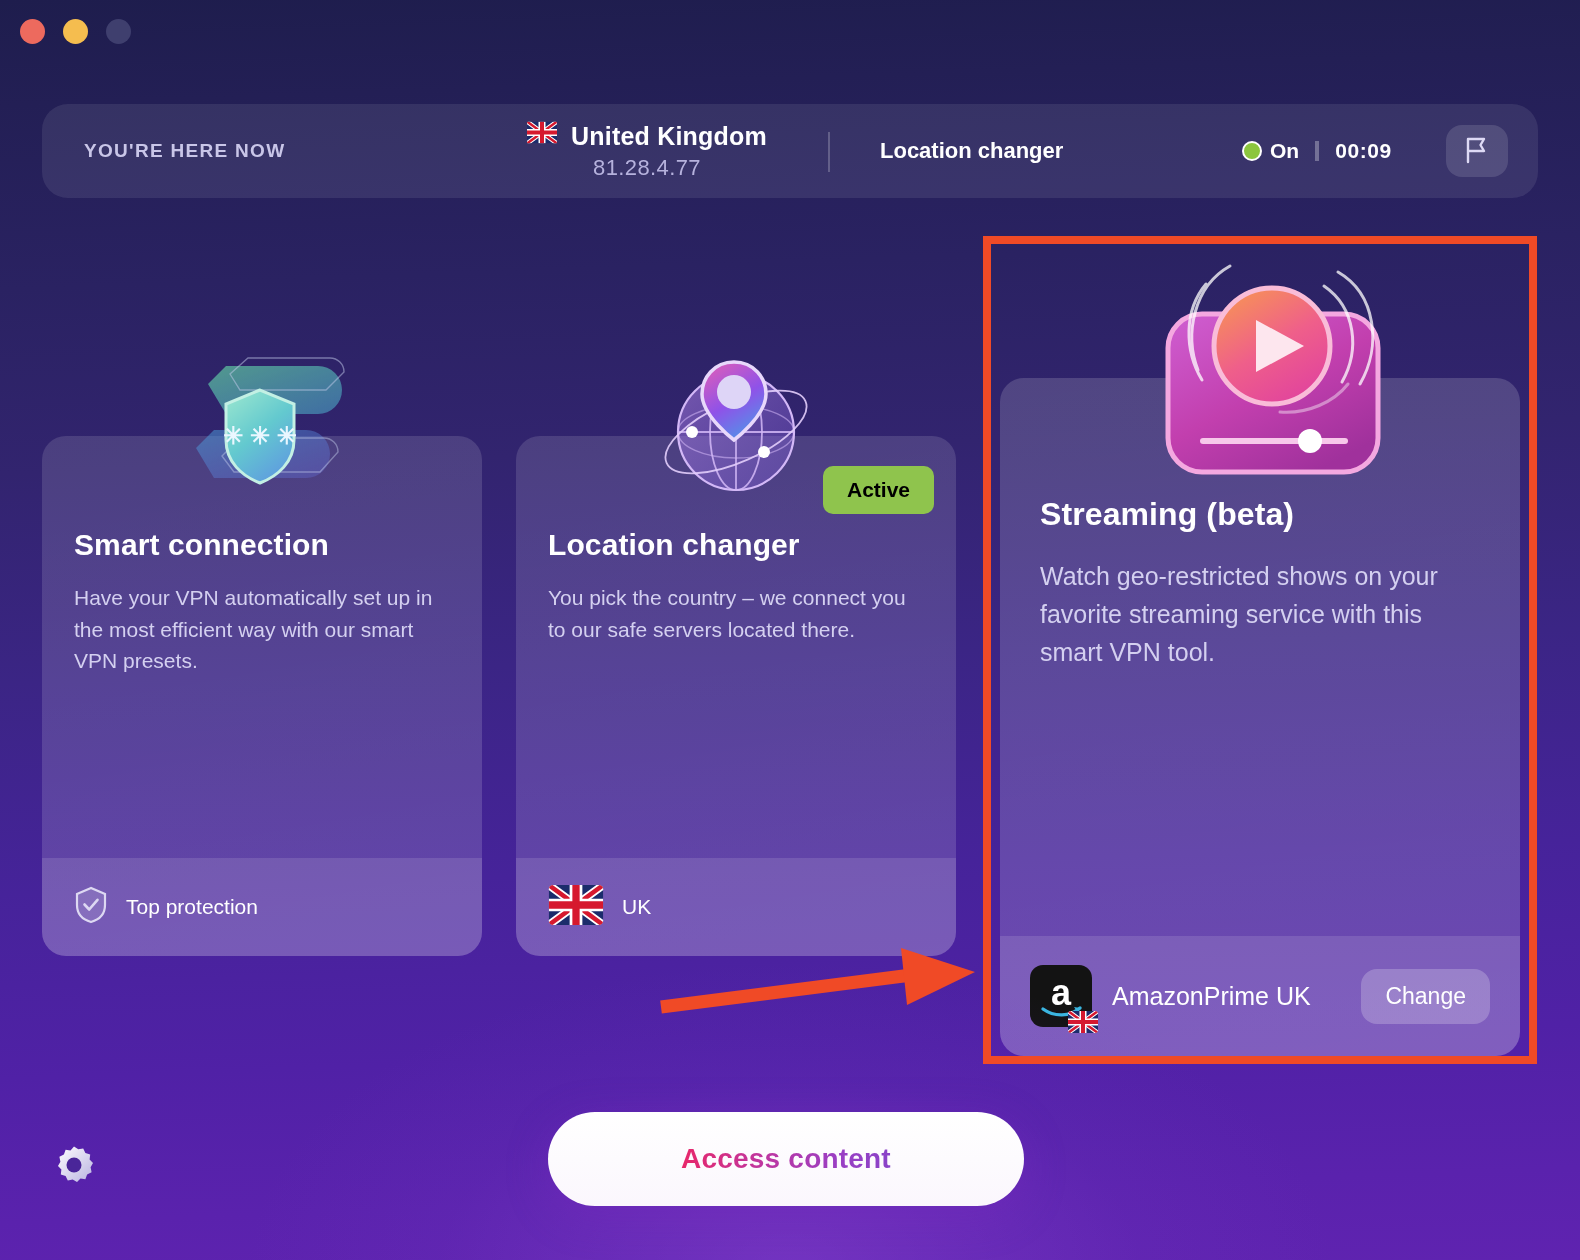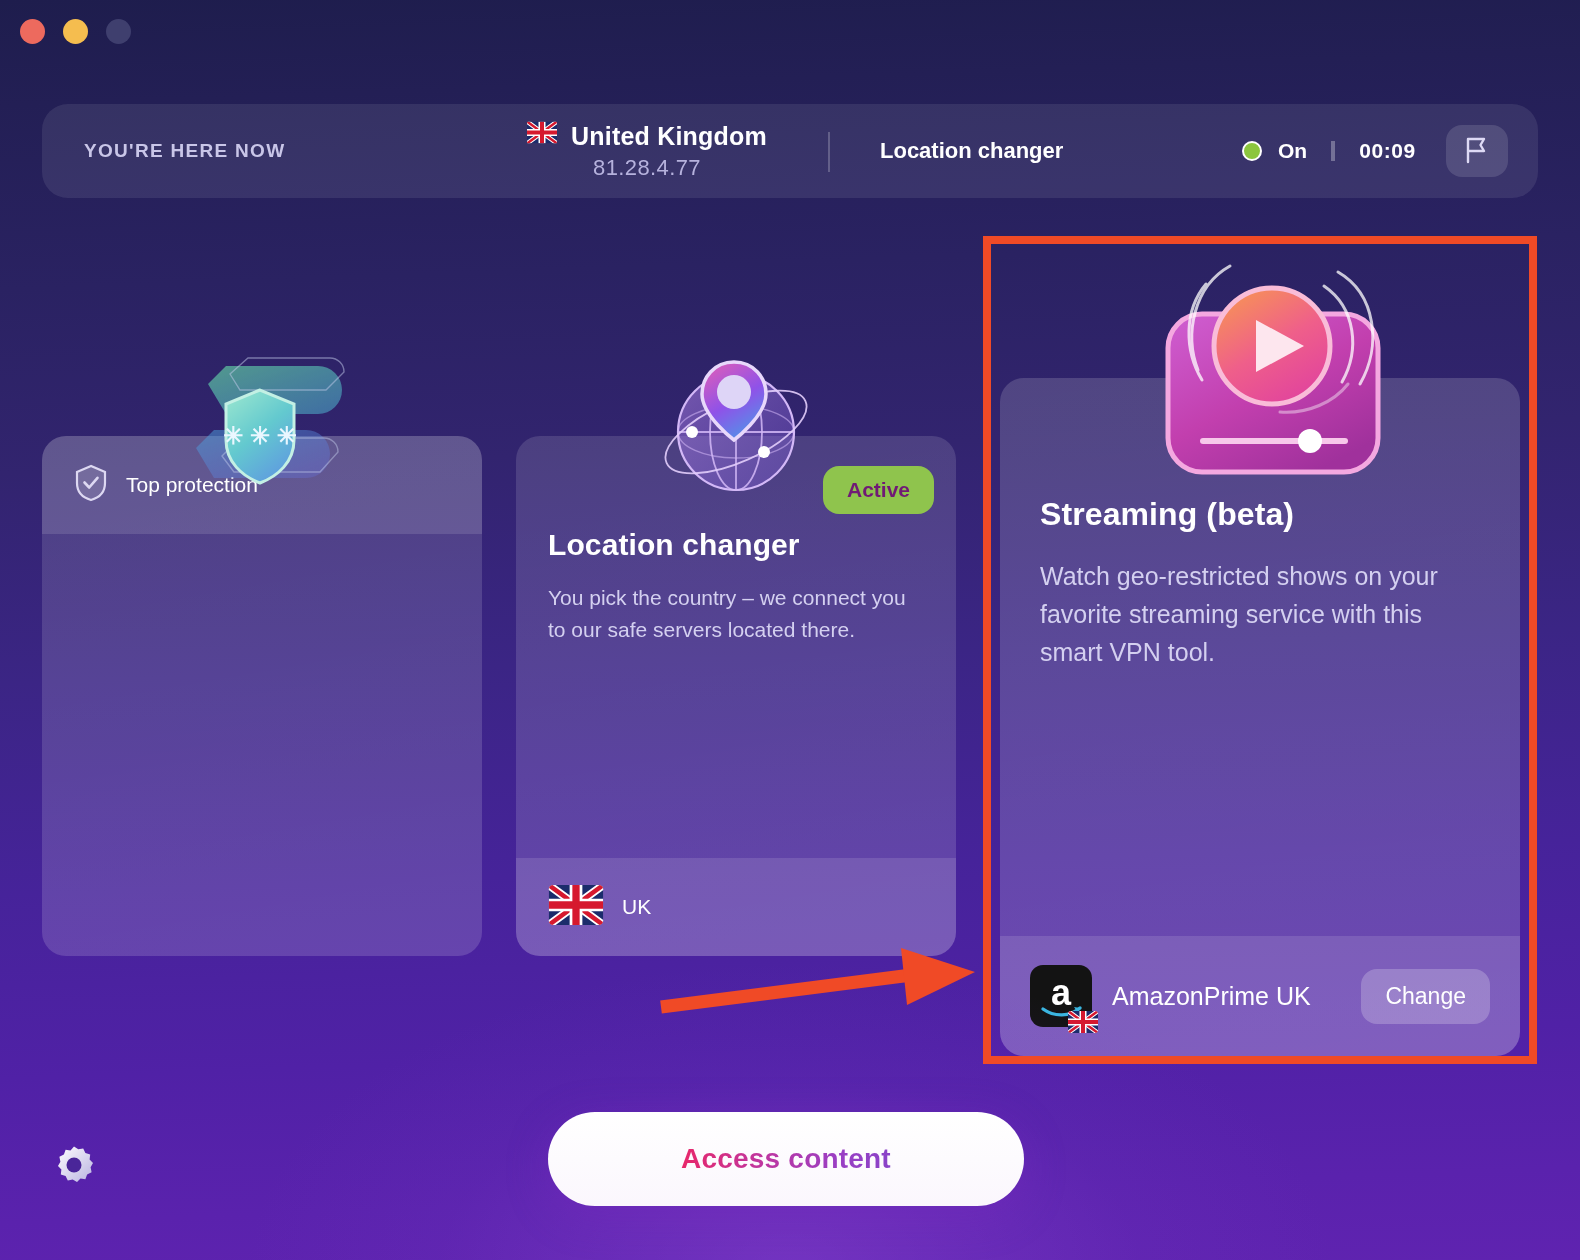--- a/index.html
+++ b/index.html
@@ -124,21 +124,21 @@
     font-size: 22px;
     font-weight: 700;
   }
   .status-group {
     position: absolute;
     left: 1200px;
     top: 50%;
     transform: translateY(-50%);
     display: flex;
     align-items: center;
-    gap: 16px;
+    gap: 8px;
   }
   .status-dot {
     width: 20px; height: 20px;
     border-radius: 50%;
     background: #8cc63e;
     border: 2.5px solid #ffffff;
   }
   .status-text {
     color: #ffffff;
     font-size: 21px;
@@ -241,25 +241,25 @@
     width: 340px; height: 90px;
     z-index: 7;
     pointer-events: none;
   }
 
   
   .badge-active {
     position: absolute;
     right: 22px; top: 30px;
     background: #8fc44d;
-    color: #701a75;
+    color: #000000;
     font-size: 21px;
     font-weight: 700;
     padding: 12px 24px;
-    border-radius: 16px;
+    border-radius: 10px;
     z-index: 3;
   }
 
   
   .illus { position: absolute; z-index: 3; pointer-events: none; }
   #illus-shield   { left: 168px;  top: 352px; }
   #illus-globe    { left: 648px;  top: 340px; }
   #illus-stream   { left: 1132px; top: 242px; }
 
   
@@ -469,20 +469,24 @@
         <path d="M148 170 C176 172 202 160 216 142" opacity="0.55"></path>
       </g>
       <circle cx="140" cy="104" r="58" fill="url(#playG)" stroke="#f9bcd8" stroke-width="5"></circle>
       <path d="M124 78 L172 104 L124 130 Z" fill="#fde6ee"></path>
     </svg>
   </div>
 
   <div class="cards">
 
     <div class="card" id="card-smart">
+      <div class="card-body">
+        <div class="card-title">Smart connection</div>
+        <div class="card-desc">Have your VPN automatically set up in the most efficient way with our smart VPN presets.</div>
+      </div>
       <div class="card-footer">
         <span>
           <svg width="34" height="38" viewBox="0 0 34 38">
             <path d="M17 2 L3 8 V19 C3 29 10 34 17 36 C24 34 31 29 31 19 V8 Z" fill="rgba(255,255,255,0.12)" stroke="#ddd8f2" stroke-width="2.2"></path>
             <path d="M10.5 18.5 L15.2 23.5 L23.5 13.8" fill="none" stroke="#ddd8f2" stroke-width="2.6" stroke-linecap="round" stroke-linejoin="round"></path>
           </svg>
         </span>
         <span class="footer-label">Top protection</span>
       </div>
     </div>

